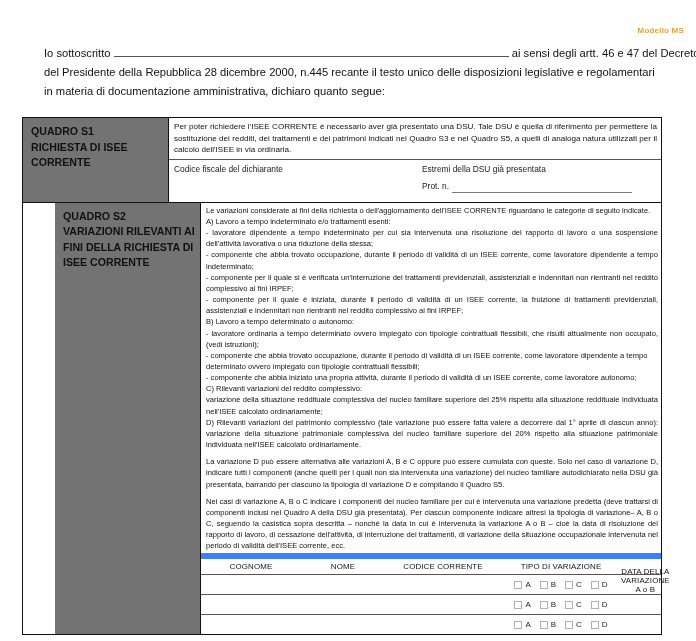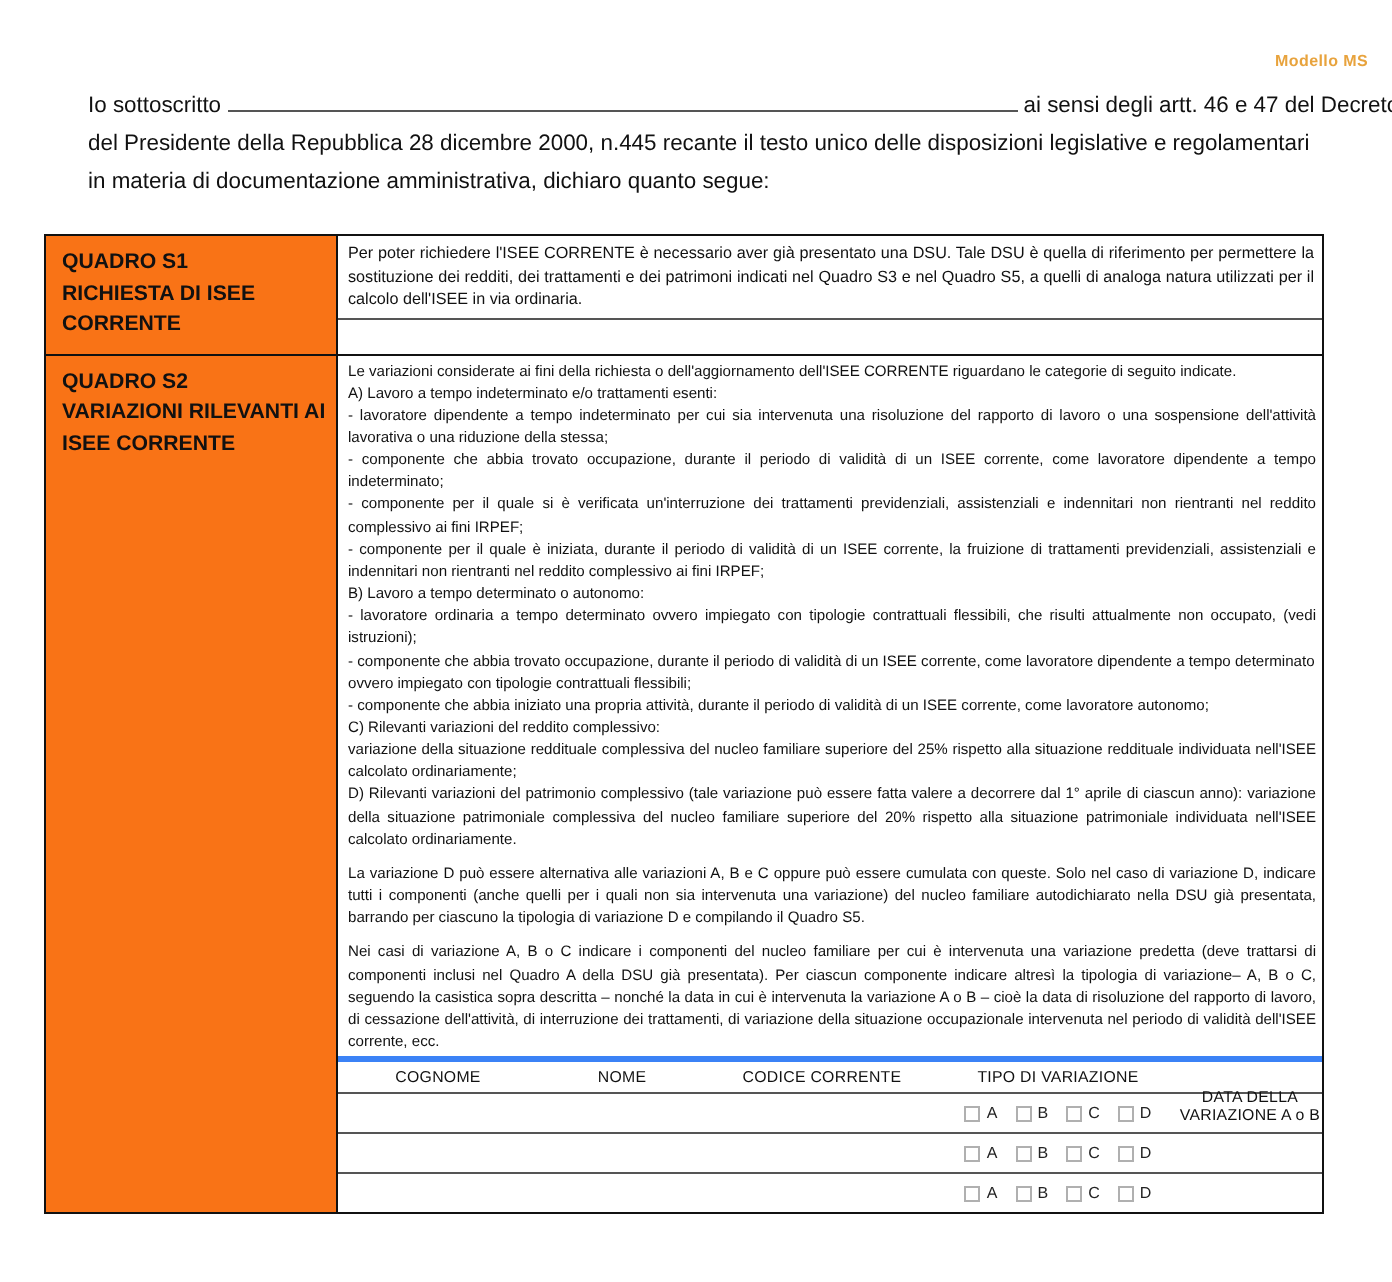--- a/index.html
+++ b/index.html
@@ -54,26 +54,26 @@
     border: 1.6px solid #111;
     box-sizing: border-box;
     display: flex;
     flex-direction: column;
   }
   .block {
     display: flex;
     align-items: stretch;
     border-bottom: 1.6px solid #111;
   }
-  .block:last-child { border-bottom: none; }
+  .block:last-child { border-bottom: none; padding-left: 32px; }
 
   .qcell {
     width: 146px;
     min-width: 146px;
-    background: #f97316;
+    background: #737373;
     border-right: 1.6px solid #111;
     padding: 6px 0 6px 8px;
     box-sizing: border-box;
     font-size: 10.6px;
     font-weight: bold;
     line-height: 15.5px;
     color: #111;
   }
   .qcell .qline { display: block; }
 
@@ -127,21 +127,21 @@
   }
   .s2-text p {
     margin: 0;
     text-align: justify;
   }
   .s2-text p.plain { text-align: left; }
   .s2-text p.gap { margin-top: 6px; }
 
   
   .vtable {
-    border-top: 3px solid #3b82f6;
+    border-top: 6px solid #3b82f6;
     font-size: 7.8px;
   }
   .vrow {
     display: flex;
     border-bottom: 1px solid #555;
     height: 19px;
     align-items: center;
   }
   .vrow:last-child { border-bottom: none; }
   .vrow.head { height: 15px; }
@@ -190,27 +190,40 @@
 <div class="doc">
 
   <div class="block">
     <div class="qcell">
       <span class="qline">QUADRO S1</span>
       <span class="qline">RICHIESTA DI ISEE</span>
       <span class="qline">CORRENTE</span>
     </div>
     <div class="bodycol">
       <div class="s1-para">Per poter richiedere l'ISEE CORRENTE è necessario aver già presentato una DSU. Tale DSU è quella di riferimento per permettere la sostituzione dei redditi, dei trattamenti e dei patrimoni indicati nel Quadro S3 e nel Quadro S5, a quelli di analoga natura utilizzati per il calcolo dell'ISEE in via ordinaria.</div>
+      <div class="s1-fields">
+        <div class="f-left">
+          <span>Codice fiscale del dichiarante</span>
+        </div>
+        <div class="f-right">
+          <span>Estremi della DSU già presentata</span>
+          <div class="protline">
+            <span>Prot. n.</span>
+            <span class="rule"></span>
+          </div>
+        </div>
+      </div>
     </div>
   </div>
 
   <div class="block">
     <div class="qcell">
       <span class="qline">QUADRO S2</span>
       <span class="qline">VARIAZIONI RILEVANTI AI</span>
+      <span class="qline">FINI DELLA RICHIESTA DI</span>
       <span class="qline">ISEE CORRENTE</span>
     </div>
     <div class="bodycol">
 
       <div class="s2-text">
         <p class="plain">Le variazioni considerate ai fini della richiesta o dell'aggiornamento dell'ISEE CORRENTE riguardano le categorie di seguito indicate.</p>
         <p class="plain">A) Lavoro a tempo indeterminato e/o trattamenti esenti:</p>
         <p>- lavoratore dipendente a tempo indeterminato per cui sia intervenuta una risoluzione del rapporto di lavoro o una sospensione dell'attività lavorativa o una riduzione della stessa;</p>
         <p>- componente che abbia trovato occupazione, durante il periodo di validità di un ISEE corrente, come lavoratore dipendente a tempo indeterminato;</p>
         <p>- componente per il quale si è verificata un'interruzione dei trattamenti previdenziali, assistenziali e indennitari non rientranti nel reddito complessivo ai fini IRPEF;</p>

